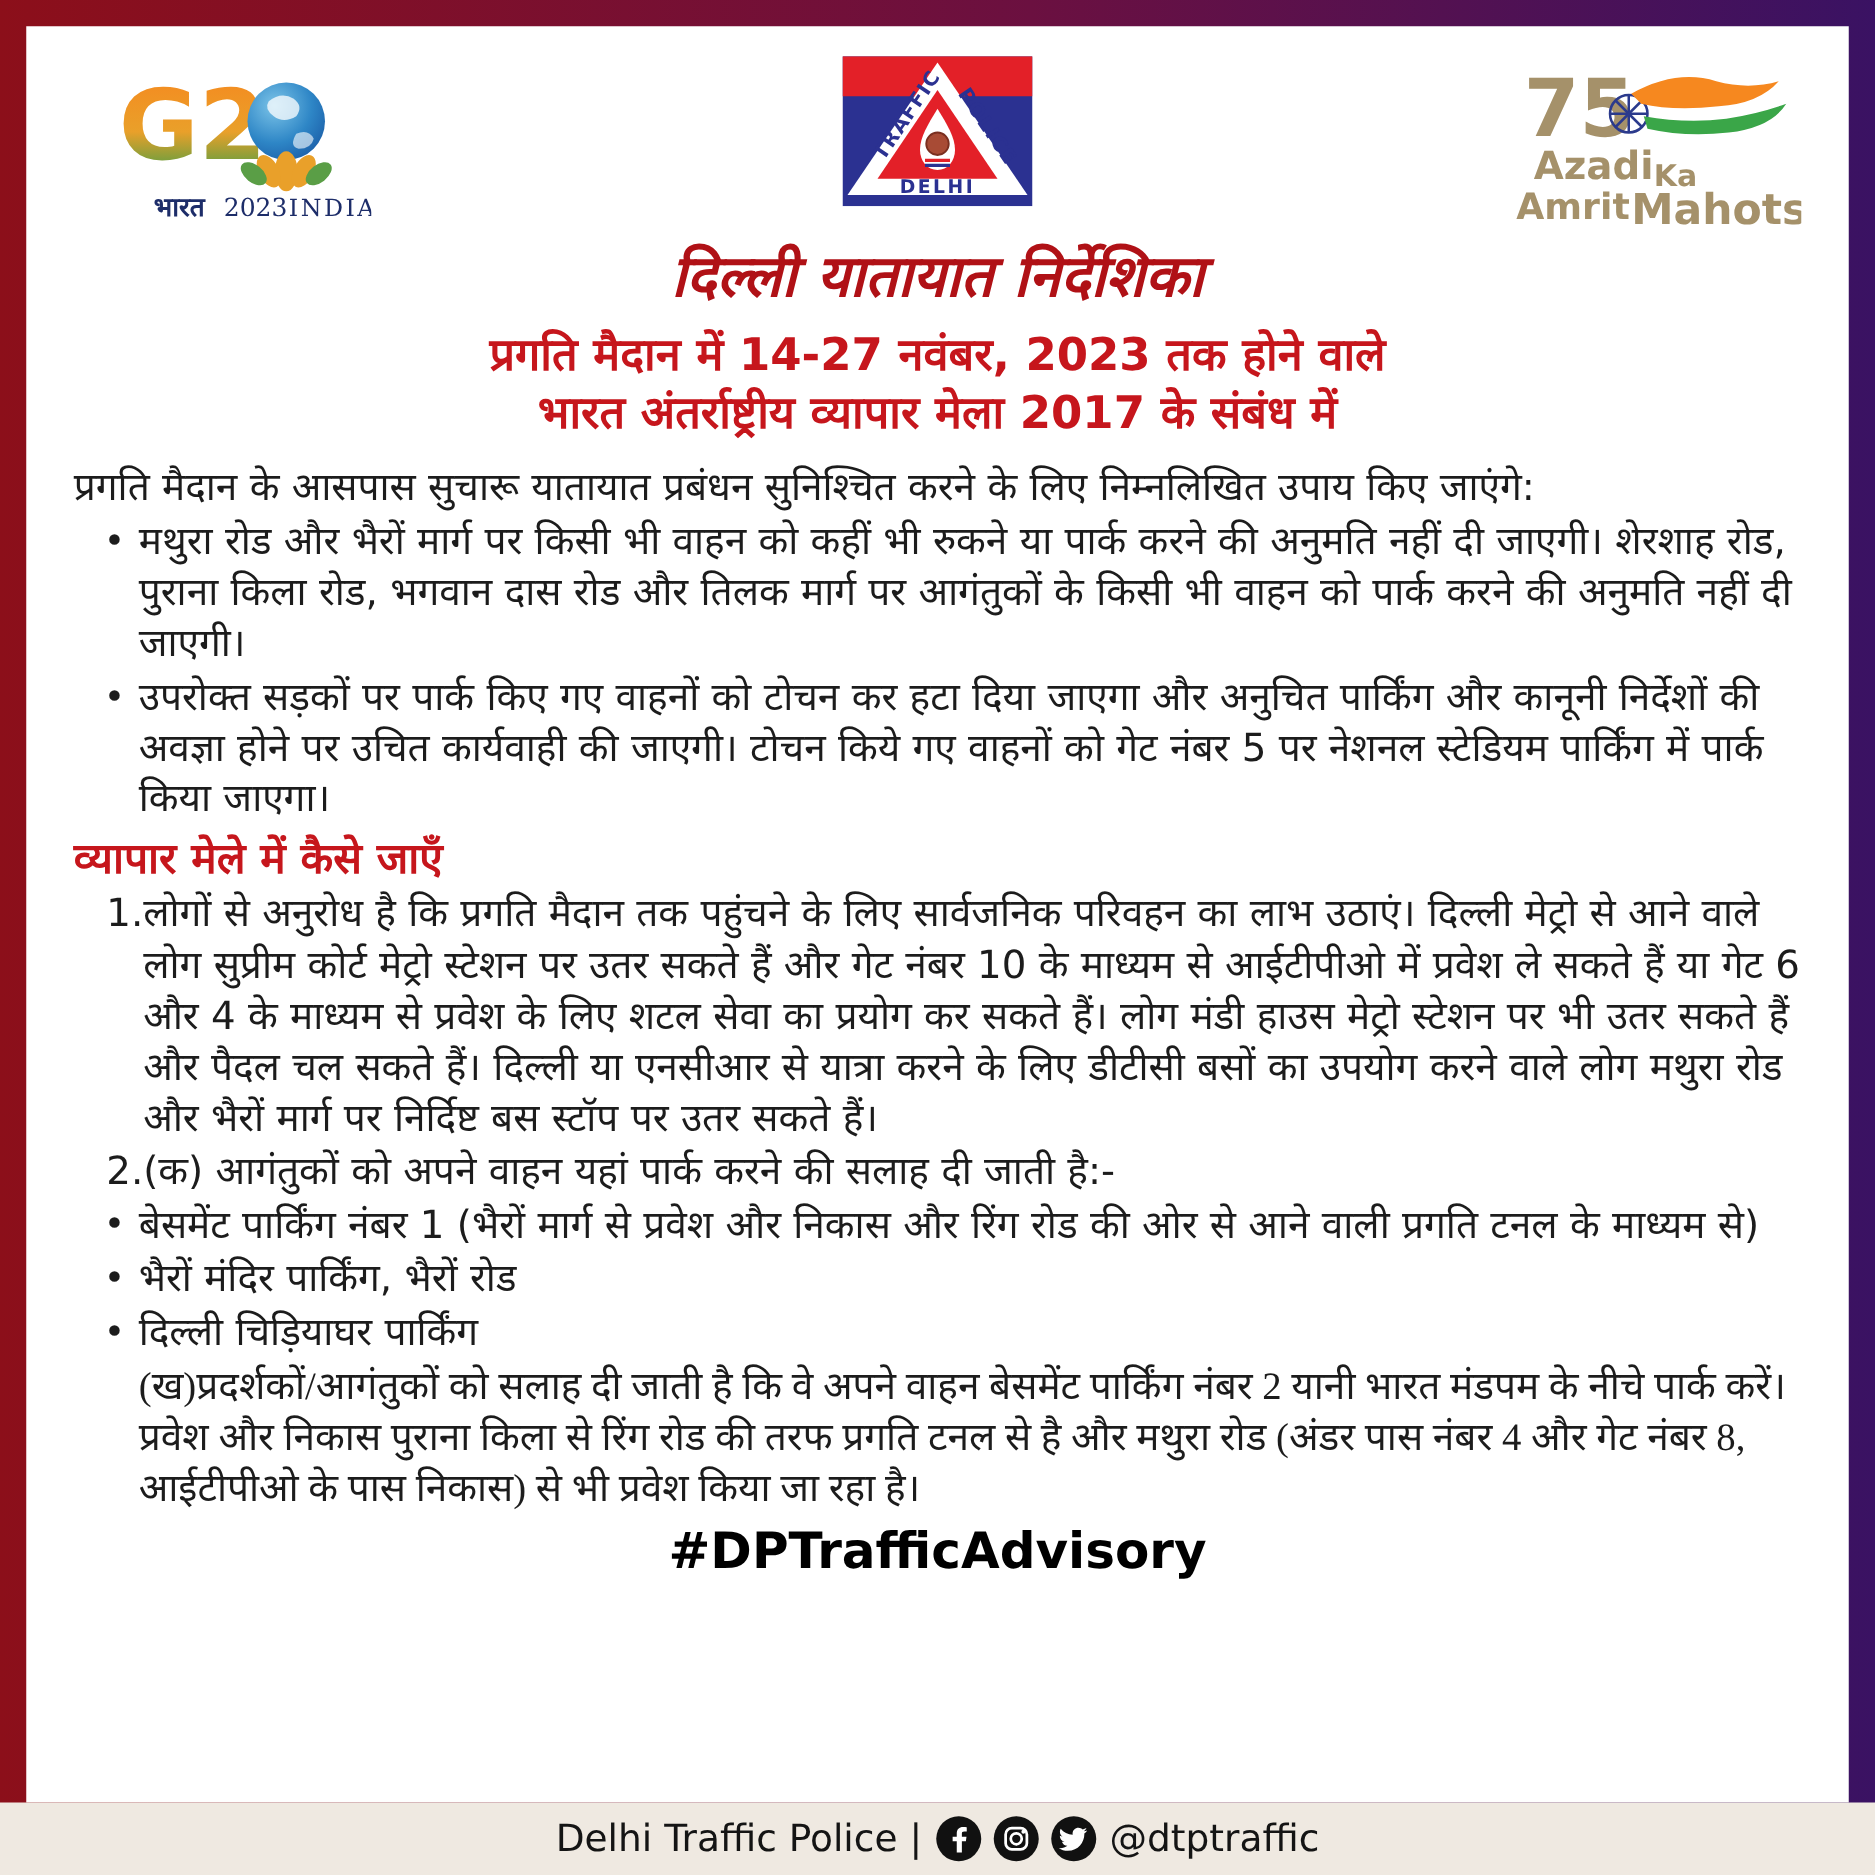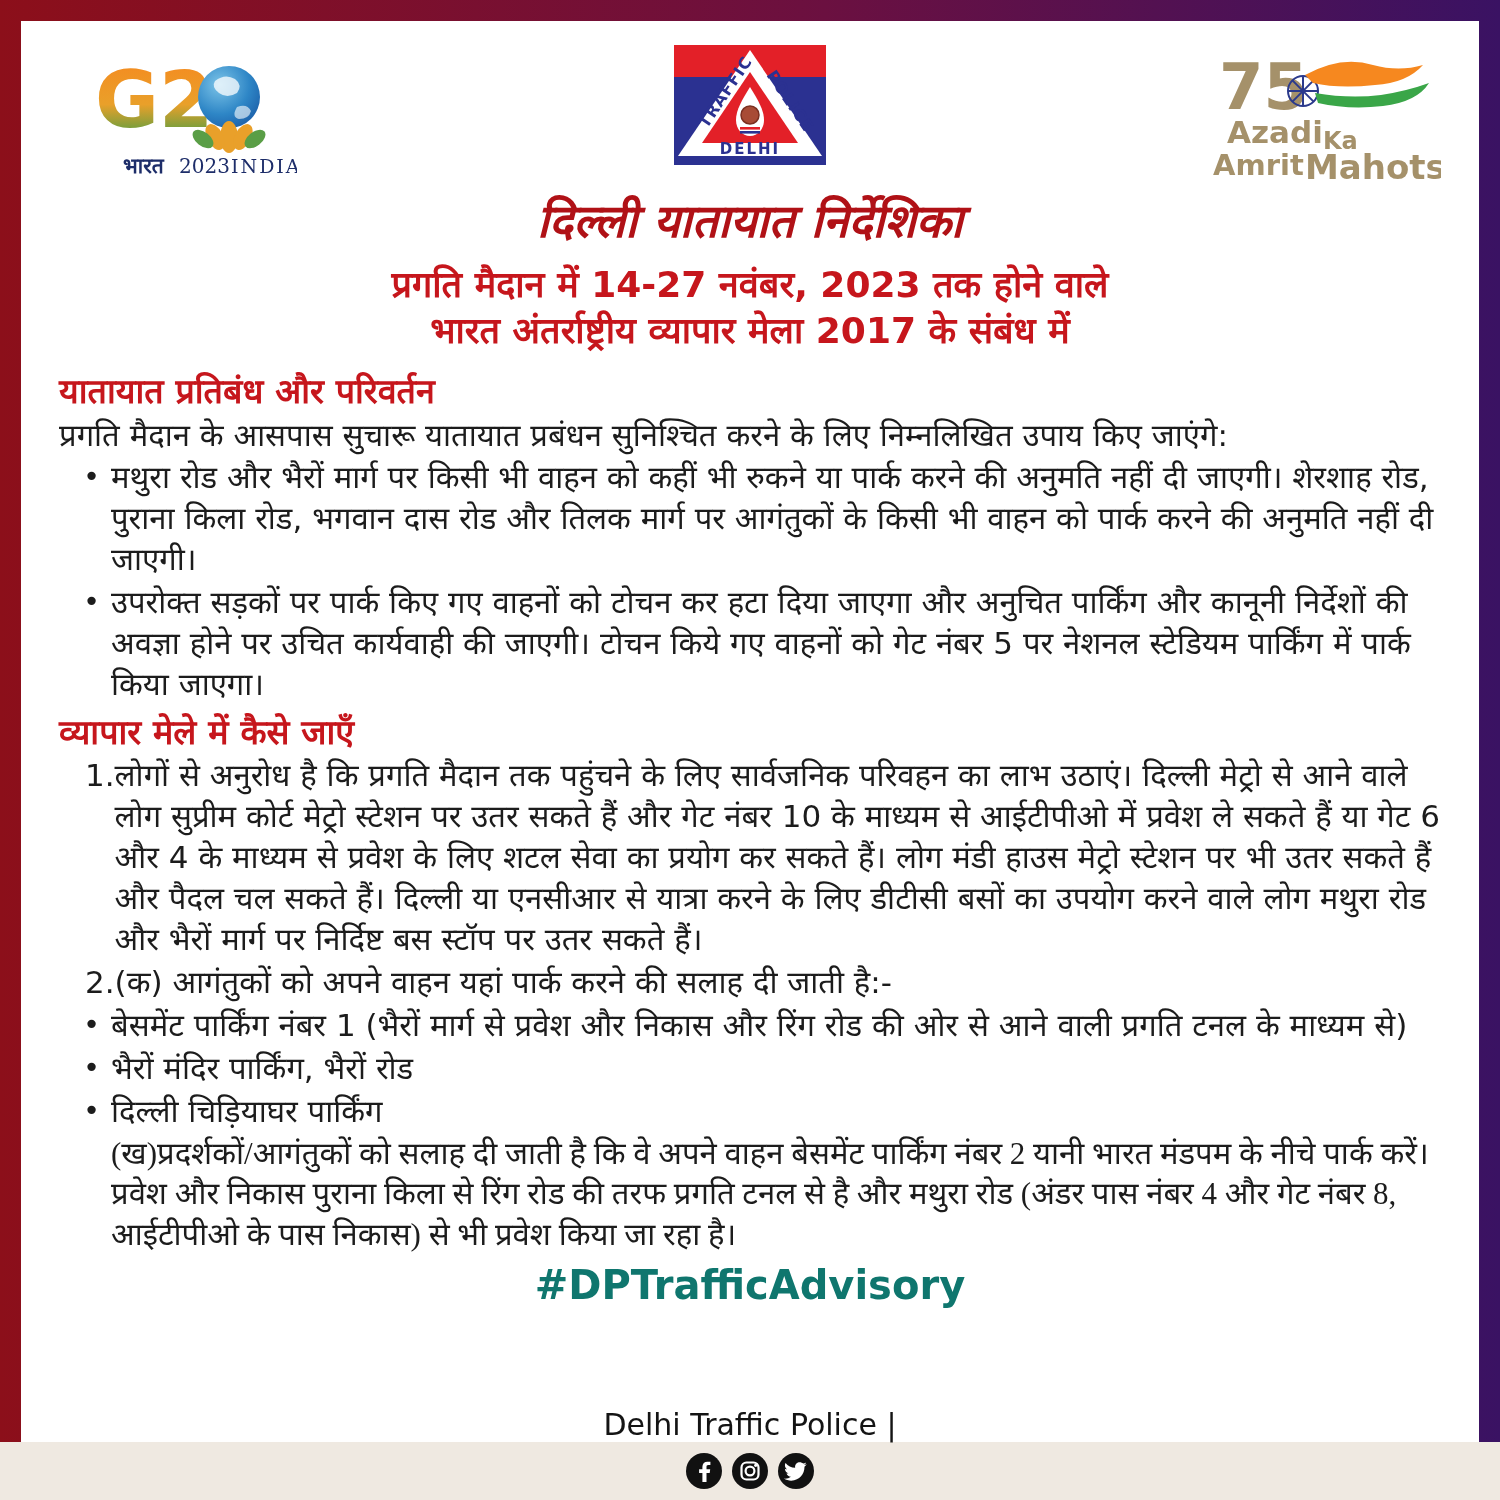--- a/index.html
+++ b/index.html
@@ -31,27 +31,27 @@
   .intro{margin:2px 0 2px 0;}
   .bullet{position:relative;padding-left:52px;margin:2px 0;}
   .bullet::before{
     content:"•";position:absolute;left:24px;top:0;color:#1c1c1c;font-size:29px;
   }
   .num-item{display:flex;margin:2px 0 2px 26px;}
   .num{flex:none;}
   .num-text{flex:1;}
   .kha{margin-left:52px;font-family:Liberation Serif, serif;}
   .hashtag{
-    text-align:center;color:#0f766e;font-weight:bold;font-size:40px;margin-top:6px;
+    text-align:center;color:#000000;font-weight:bold;font-size:40px;margin-top:6px;
     font-family:"DejaVu Sans","Liberation Sans",sans-serif;
   }
   
   .footer-bar{
     position:absolute;left:0;right:0;bottom:0;height:58px;background:#efe9e1;
-    display:flex;align-items:center;justify-content:center;gap:10px;flex-direction:column;
+    display:flex;align-items:center;justify-content:center;gap:10px;
   }
   .footer-text{color:#141414;font-size:30px;font-weight:500;}
   .social-icons{display:flex;align-items:center;gap:8px;}
   .social-icons svg{display:block;}
 </style>
 </head>
 <body>
 
 <div class="content">
 
@@ -123,21 +123,20 @@
       </svg>
     </div>
   </div>
 
   <div class="page-title">दिल्ली यातायात निर्देशिका</div>
   <div class="subtitle">
     <div>प्रगति मैदान में 14-27 नवंबर, 2023 तक होने वाले</div>
     <div>भारत अंतर्राष्ट्रीय व्यापार मेला 2017 के संबंध में</div>
   </div>
 
-  <div class="section-heading">यातायात प्रतिबंध और परिवर्तन</div>
   <div class="body-text intro">प्रगति मैदान के आसपास सुचारू यातायात प्रबंधन सुनिश्चित करने के लिए निम्नलिखित उपाय किए जाएंगे:</div>
   <div class="body-text bullet">मथुरा रोड और भैरों मार्ग पर किसी भी वाहन को कहीं भी रुकने या पार्क करने की अनुमति नहीं दी जाएगी। शेरशाह रोड, पुराना किला रोड, भगवान दास रोड और तिलक मार्ग पर आगंतुकों के किसी भी वाहन को पार्क करने की अनुमति नहीं दी जाएगी।</div>
   <div class="body-text bullet">उपरोक्त सड़कों पर पार्क किए गए वाहनों को टोचन कर हटा दिया जाएगा और अनुचित पार्किंग और कानूनी निर्देशों की अवज्ञा होने पर उचित कार्यवाही की जाएगी। टोचन किये गए वाहनों को गेट नंबर 5 पर नेशनल स्टेडियम पार्किंग में पार्क किया जाएगा।</div>
 
   <div class="section-heading">व्यापार मेले में कैसे जाएँ</div>
 
   <div class="body-text num-item">
     <span class="num">1.</span>
     <span class="num-text">लोगों से अनुरोध है कि प्रगति मैदान तक पहुंचने के लिए सार्वजनिक परिवहन का लाभ उठाएं। दिल्ली मेट्रो से आने वाले लोग सुप्रीम कोर्ट मेट्रो स्टेशन पर उतर सकते हैं और गेट नंबर 10 के माध्यम से आईटीपीओ में प्रवेश ले सकते हैं या गेट 6 और 4 के माध्यम से प्रवेश के लिए शटल सेवा का प्रयोग कर सकते हैं। लोग मंडी हाउस मेट्रो स्टेशन पर भी उतर सकते हैं और पैदल चल सकते हैं। दिल्ली या एनसीआर से यात्रा करने के लिए डीटीसी बसों का उपयोग करने वाले लोग मथुरा रोड और भैरों मार्ग पर निर्दिष्ट बस स्टॉप पर उतर सकते हैं।</span>
   </div>

